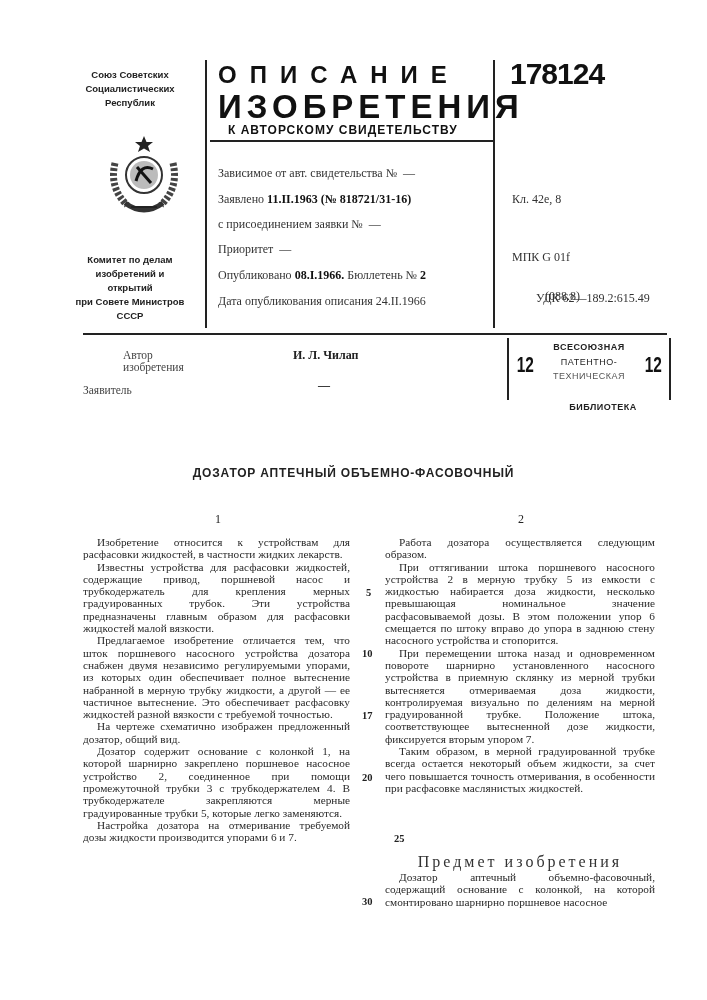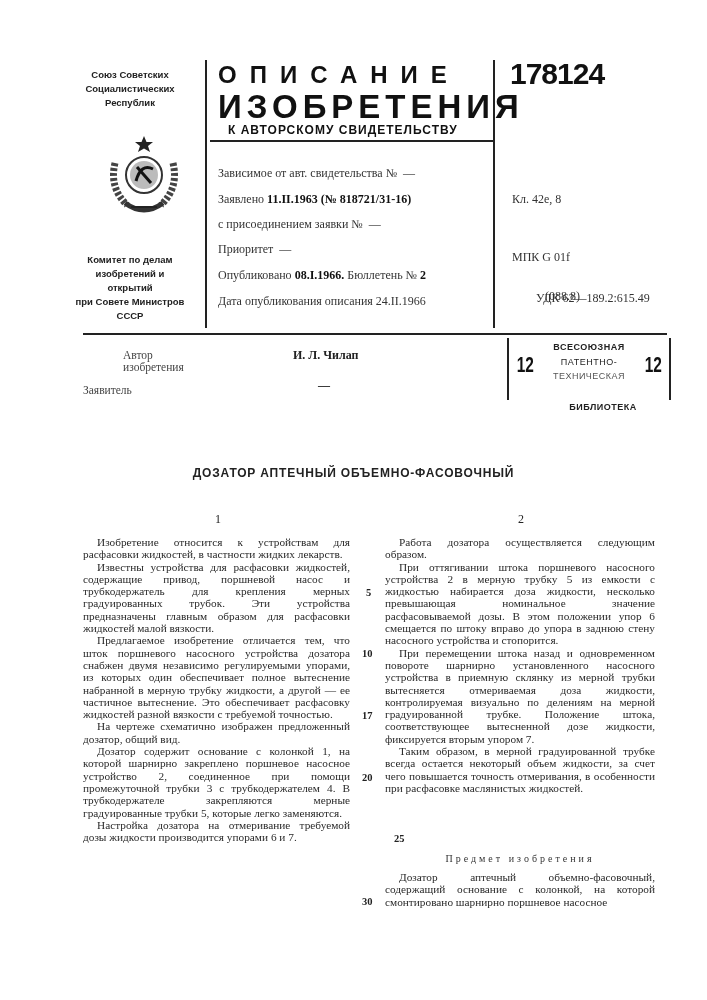--- a/index.html
+++ b/index.html
@@ -33,21 +33,21 @@
 
   .doc-title { left: 0; width: 707px; top: 466px; text-align: center; font-family: "Liberation Sans", sans-serif; font-weight: bold; font-size: 12px; letter-spacing: 0.8px; color: #222; }
   .colnum { font-size: 12px; color: #222; }
 
   .col { font-size: 11.3px; line-height: 12.3px; color: #2a2a2a; text-align: justify; }
   .col p { margin: 0; text-indent: 14px; }
   .col1 { left: 83px; top: 536px; width: 267px; }
   .col2 { left: 385px; top: 536px; width: 270px; }
 
   .lineno { font-size: 10.5px; font-weight: bold; color: #222; }
-  .subject { left: 385px; width: 270px; top: 853px; text-align: center; font-size: 10px; letter-spacing: 3px; color: #333; }
+  .subject { left: 385px; width: 270px; top: 853px; text-align: center; font-size: 16px; letter-spacing: 3px; color: #333; }
   .col3 { left: 385px; top: 871px; width: 270px; }
 </style>
 </head>
 <body>
 
 <div class="abs org org-top">
   <div>Союз Советских</div>
   <div>Социалистических</div>
   <div>Республик</div>
 </div>

